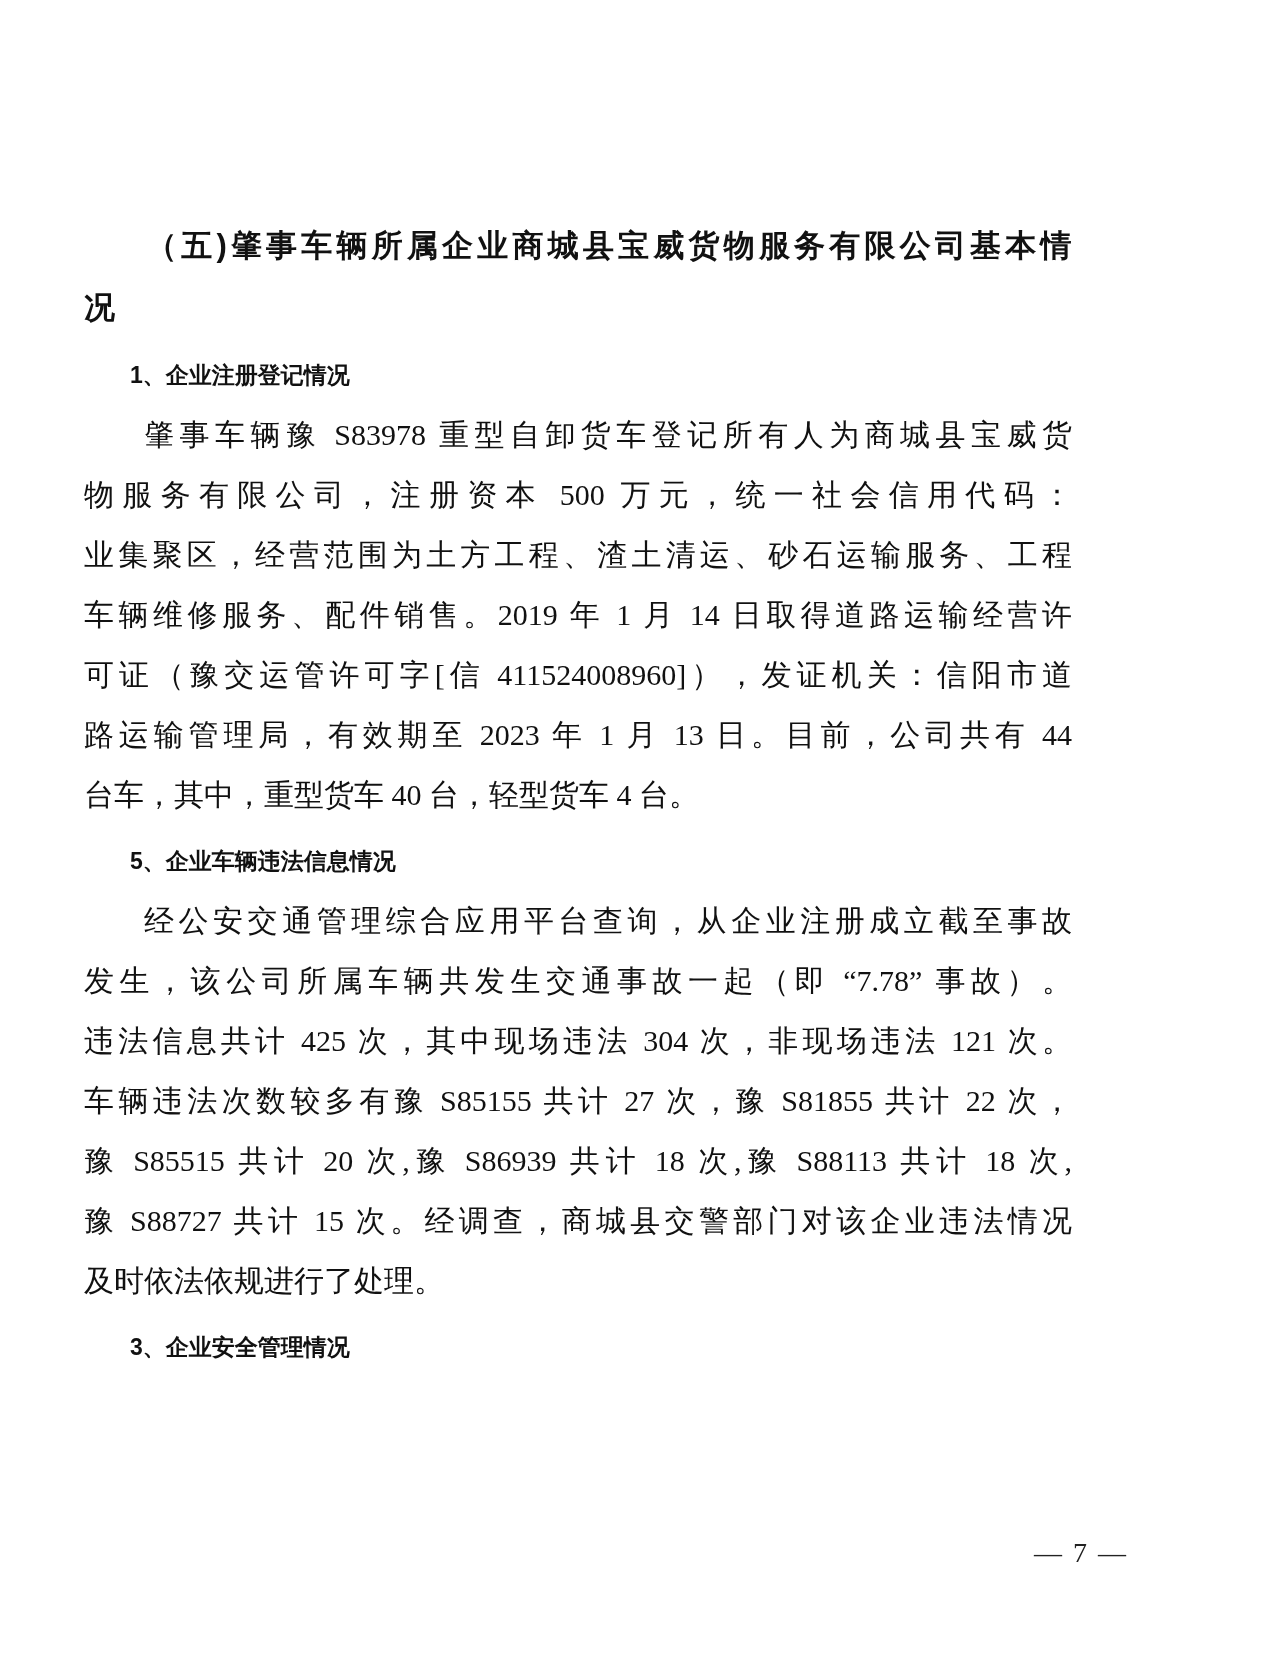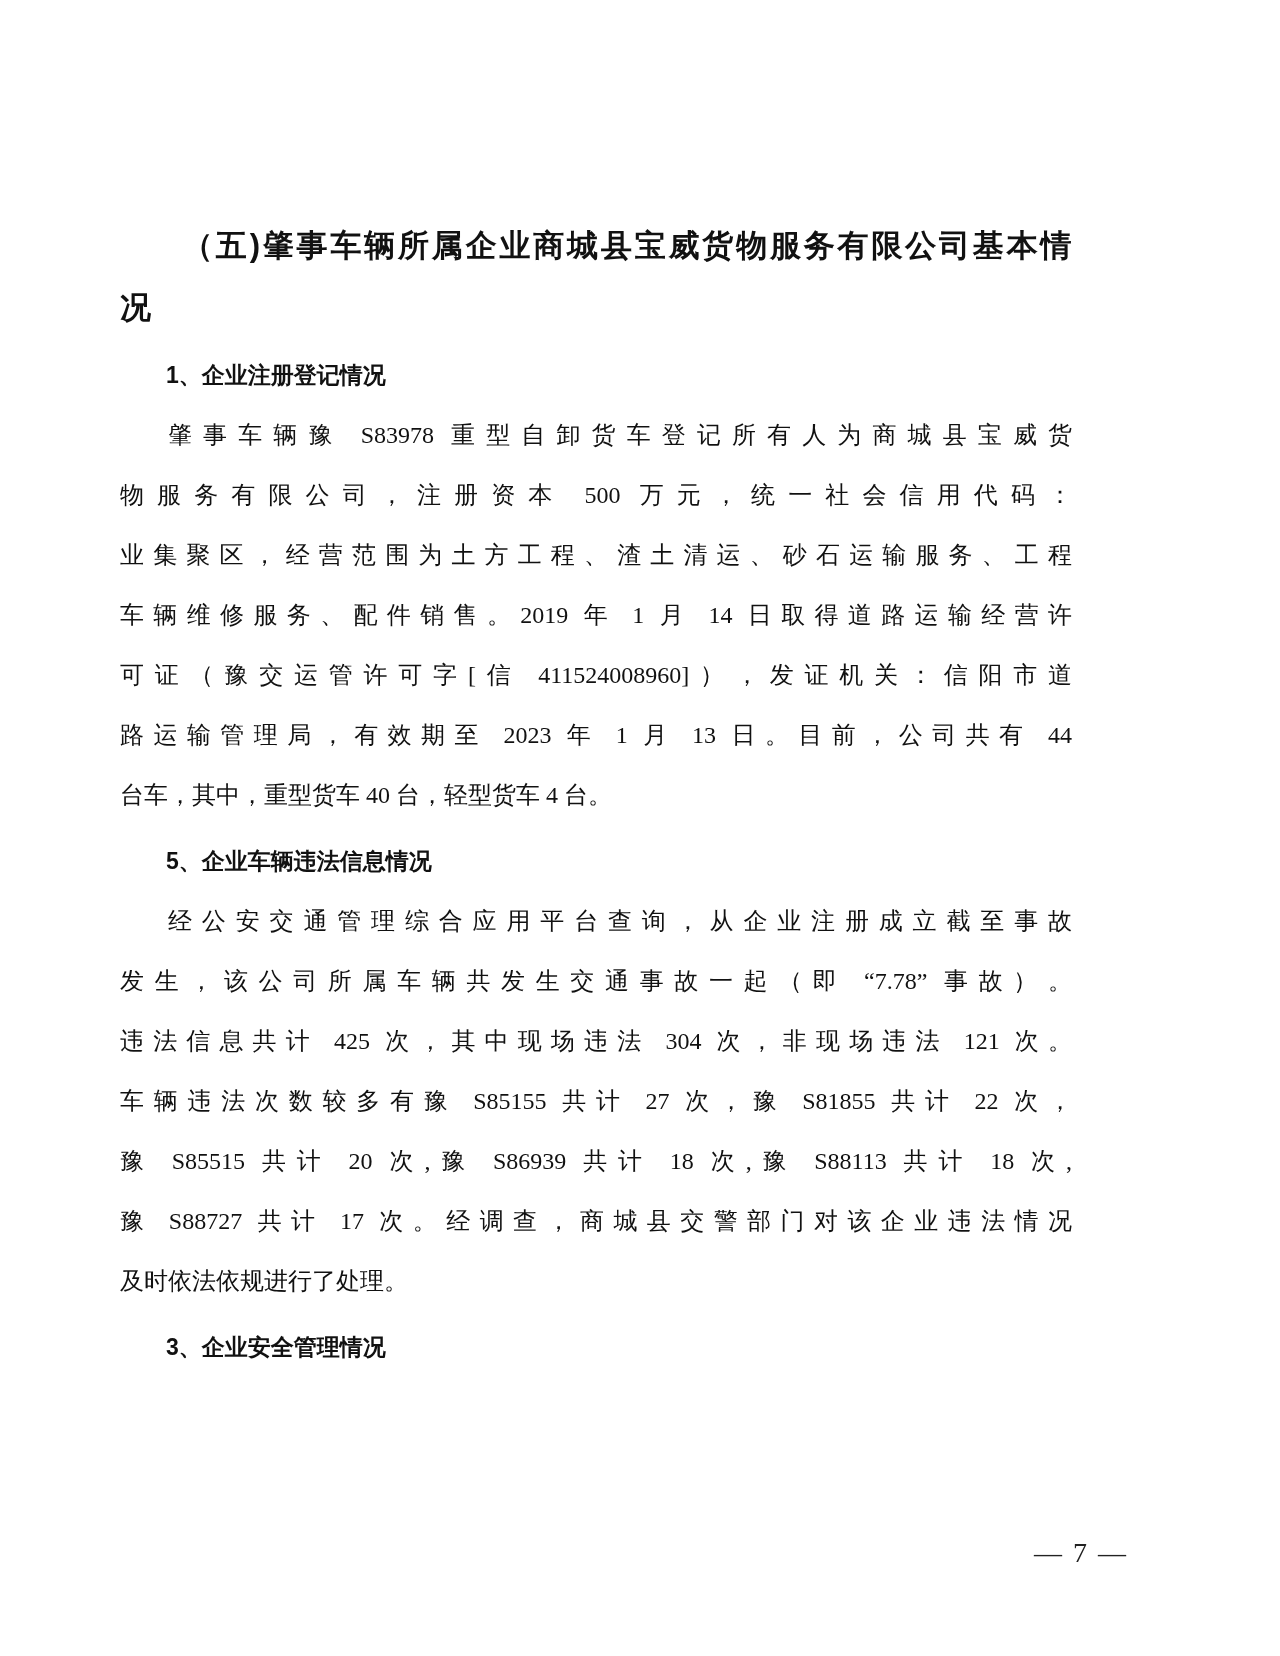--- a/index.html
+++ b/index.html
@@ -10,24 +10,24 @@
   .page {
     position: relative;
     width: 1280px;
     height: 1656px;
     background: #ffffff;
     overflow: hidden;
     color: #111111;
     font-family: "Liberation Serif", "DejaVu Serif", serif;
   }
   .content {
-    padding: 215px 208px 0 120px; 
+    padding: 215px 208px 0 84px; 
   }
   .line {
-    font-size: 24px;
+    font-size: 30px;
     line-height: 60px;
     text-align: left;
     white-space: normal;
   }
   .line.fill {
     text-align: justify;
     text-align-last: justify;
   }
   .line.indent {
     text-indent: 2em;
@@ -77,21 +77,21 @@
           <div class="line fill">路运输管理局，有效期至 2023 年 1 月 13 日。目前，公司共有 44</div>
           <div class="line">台车，其中，重型货车 40 台，轻型货车 4 台。</div>
         </section>
         <section>
           <div class="sub-heading">5、企业车辆违法信息情况</div>
           <div class="line indent fill">经公安交通管理综合应用平台查询，从企业注册成立截至事故</div>
           <div class="line fill">发生，该公司所属车辆共发生交通事故一起（即 “7.78” 事故）。</div>
           <div class="line fill">违法信息共计 425 次，其中现场违法 304 次，非现场违法 121 次。</div>
           <div class="line fill">车辆违法次数较多有豫 S85155 共计 27 次，豫 S81855 共计 22 次，</div>
           <div class="line fill">豫 S85515 共计 20 次,豫 S86939 共计 18 次,豫 S88113 共计 18 次,</div>
-          <div class="line fill">豫 S88727 共计 17 次。经调查，商城县交警部门对该企业违法情况</div>
+          <div class="line fill">豫 S88727 共计 15 次。经调查，商城县交警部门对该企业违法情况</div>
           <div class="line">及时依法依规进行了处理。</div>
         </section>
         <section>
           <div class="sub-heading">3、企业安全管理情况</div>
         </section>
       </div>
   </div>
   <div class="page-number">— 7 —</div>
 </div>
 

